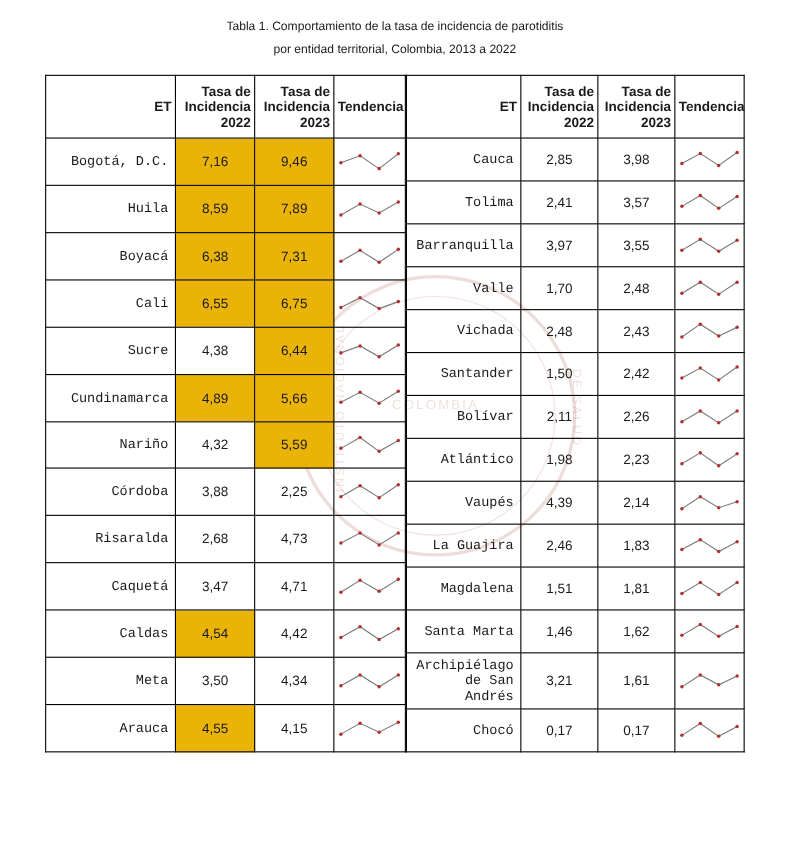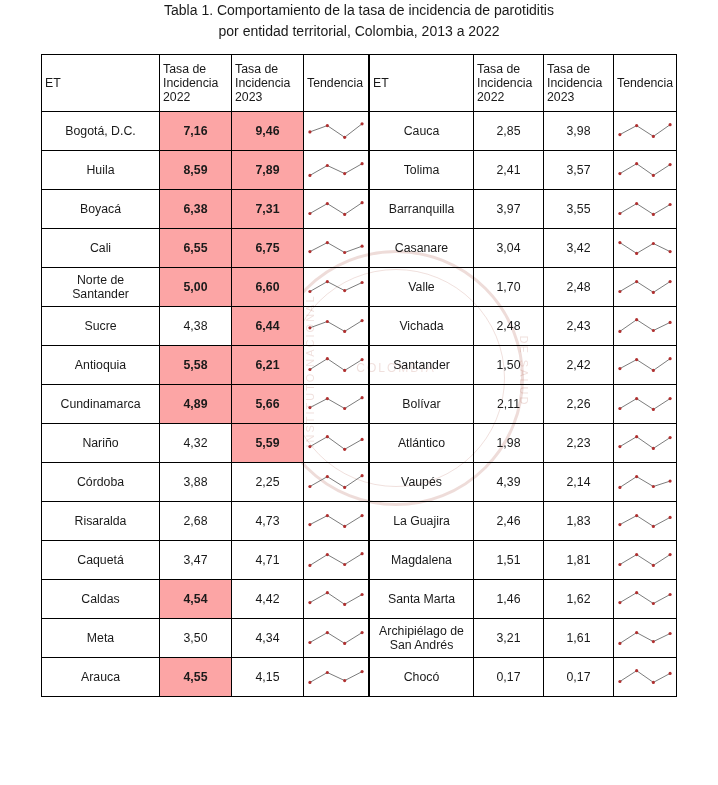--- a/index.html
+++ b/index.html
@@ -70,22 +70,23 @@
     left: 0;
     top: 108px;
     width: 100%;
     text-align: center;
     font-size: 12px;
   }
   .title {
     position: relative;
     z-index: 2;
     text-align: center;
-    font-size: 14px;
+    font-size: 11px;
     line-height: 21px;
+    padding-top: 14px;
     color: #1a1a1a;
   }
   .tables-wrap {
     position: relative;
     z-index: 2;
     display: flex;
     justify-content: center;
     gap: 0px;
     padding: 0 46px;
     margin-top: 12px;
@@ -97,45 +98,46 @@
   }
   table.left { width: 327px; }
   table.right { width: 299px; }
   th, td {
     border: 1px solid #000000;
     font-size: 12.3px;
     padding: 0;
     background: transparent;
   }
   thead th {
-    font-weight: normal;
-    text-align: left;
+    font-weight: bold;
+    text-align: right;
     height: 52px;
     line-height: 14px;
     padding: 2px 3px;
     vertical-align: middle;
   }
   td.et {
-    text-align: center;
+    text-align: right;
     padding: 4px 6px;
     line-height: 14px;
     height: 30px;
     vertical-align: middle;
+    font-family: Liberation Mono, monospace;
   }
   td.num {
     text-align: center;
     vertical-align: middle;
     height: 30px;
   }
   td.trend {
     padding: 0;
     vertical-align: middle;
     height: 30px;
   }
-  td.num.hl { background: #fca5a5; font-weight: bold; }
+  td.num.hl { background: #eab308; }
   .sep {
     width: 48px;
     border: none;
     background: transparent;
   }
   
   .trend-svg {
     display: block;
     width: 100%;
     height: 30px;
@@ -235,56 +237,28 @@
               <svg class="trend-svg" viewBox="0 0 65 30" preserveAspectRatio="none">
                 <polyline points="6.0,18.6 23.7,9.6 41.3,19.5 59.0,13.2" fill="none" stroke="#7a7a7a" stroke-width="1"></polyline>
                 <circle cx="6.0" cy="18.6" r="1.6" fill="#b03030"></circle>
                 <circle cx="23.7" cy="9.6" r="1.6" fill="#b03030"></circle>
                 <circle cx="41.3" cy="19.5" r="1.6" fill="#b03030"></circle>
                 <circle cx="59.0" cy="13.2" r="1.6" fill="#b03030"></circle>
               </svg>
             </td>
           </tr>
           <tr>
-            <td class="et">Norte de Santander</td>
-            <td class="num hl">5,00</td>
-            <td class="num hl">6,60</td>
-            <td class="trend">
-              <svg class="trend-svg" viewBox="0 0 65 30" preserveAspectRatio="none">
-                <polyline points="6.0,19.5 23.7,9.6 41.3,18.6 59.0,10.5" fill="none" stroke="#7a7a7a" stroke-width="1"></polyline>
-                <circle cx="6.0" cy="19.5" r="1.6" fill="#b03030"></circle>
-                <circle cx="23.7" cy="9.6" r="1.6" fill="#b03030"></circle>
-                <circle cx="41.3" cy="18.6" r="1.6" fill="#b03030"></circle>
-                <circle cx="59.0" cy="10.5" r="1.6" fill="#b03030"></circle>
-              </svg>
-            </td>
-          </tr>
-          <tr>
             <td class="et">Sucre</td>
             <td class="num">4,38</td>
             <td class="num hl">6,44</td>
             <td class="trend">
               <svg class="trend-svg" viewBox="0 0 65 30" preserveAspectRatio="none">
                 <polyline points="6.0,16.8 23.7,10.5 41.3,20.4 59.0,9.6" fill="none" stroke="#7a7a7a" stroke-width="1"></polyline>
                 <circle cx="6.0" cy="16.8" r="1.6" fill="#b03030"></circle>
                 <circle cx="23.7" cy="10.5" r="1.6" fill="#b03030"></circle>
-                <circle cx="41.3" cy="20.4" r="1.6" fill="#b03030"></circle>
-                <circle cx="59.0" cy="9.6" r="1.6" fill="#b03030"></circle>
-              </svg>
-            </td>
-          </tr>
-          <tr>
-            <td class="et">Antioquia</td>
-            <td class="num hl">5,58</td>
-            <td class="num hl">6,21</td>
-            <td class="trend">
-              <svg class="trend-svg" viewBox="0 0 65 30" preserveAspectRatio="none">
-                <polyline points="6.0,19.5 23.7,8.7 41.3,20.4 59.0,9.6" fill="none" stroke="#7a7a7a" stroke-width="1"></polyline>
-                <circle cx="6.0" cy="19.5" r="1.6" fill="#b03030"></circle>
-                <circle cx="23.7" cy="8.7" r="1.6" fill="#b03030"></circle>
                 <circle cx="41.3" cy="20.4" r="1.6" fill="#b03030"></circle>
                 <circle cx="59.0" cy="9.6" r="1.6" fill="#b03030"></circle>
               </svg>
             </td>
           </tr>
           <tr>
             <td class="et">Cundinamarca</td>
             <td class="num hl">4,89</td>
             <td class="num hl">5,66</td>
             <td class="trend">
@@ -460,34 +434,20 @@
               <svg class="trend-svg" viewBox="0 0 63 30" preserveAspectRatio="none">
                 <polyline points="6.0,19.5 23.0,9.6 40.0,20.4 57.0,10.5" fill="none" stroke="#7a7a7a" stroke-width="1"></polyline>
                 <circle cx="6.0" cy="19.5" r="1.6" fill="#b03030"></circle>
                 <circle cx="23.0" cy="9.6" r="1.6" fill="#b03030"></circle>
                 <circle cx="40.0" cy="20.4" r="1.6" fill="#b03030"></circle>
                 <circle cx="57.0" cy="10.5" r="1.6" fill="#b03030"></circle>
               </svg>
             </td>
           </tr>
           <tr>
-            <td class="et">Casanare</td>
-            <td class="num">3,04</td>
-            <td class="num">3,42</td>
-            <td class="trend">
-              <svg class="trend-svg" viewBox="0 0 63 30" preserveAspectRatio="none">
-                <polyline points="6.0,9.6 23.0,20.4 40.0,10.5 57.0,18.6" fill="none" stroke="#7a7a7a" stroke-width="1"></polyline>
-                <circle cx="6.0" cy="9.6" r="1.6" fill="#b03030"></circle>
-                <circle cx="23.0" cy="20.4" r="1.6" fill="#b03030"></circle>
-                <circle cx="40.0" cy="10.5" r="1.6" fill="#b03030"></circle>
-                <circle cx="57.0" cy="18.6" r="1.6" fill="#b03030"></circle>
-              </svg>
-            </td>
-          </tr>
-          <tr>
             <td class="et">Valle</td>
             <td class="num">1,70</td>
             <td class="num">2,48</td>
             <td class="trend">
               <svg class="trend-svg" viewBox="0 0 63 30" preserveAspectRatio="none">
                 <polyline points="6.0,19.5 23.0,9.6 40.0,20.4 57.0,9.6" fill="none" stroke="#7a7a7a" stroke-width="1"></polyline>
                 <circle cx="6.0" cy="19.5" r="1.6" fill="#b03030"></circle>
                 <circle cx="23.0" cy="9.6" r="1.6" fill="#b03030"></circle>
                 <circle cx="40.0" cy="20.4" r="1.6" fill="#b03030"></circle>
                 <circle cx="57.0" cy="9.6" r="1.6" fill="#b03030"></circle>

